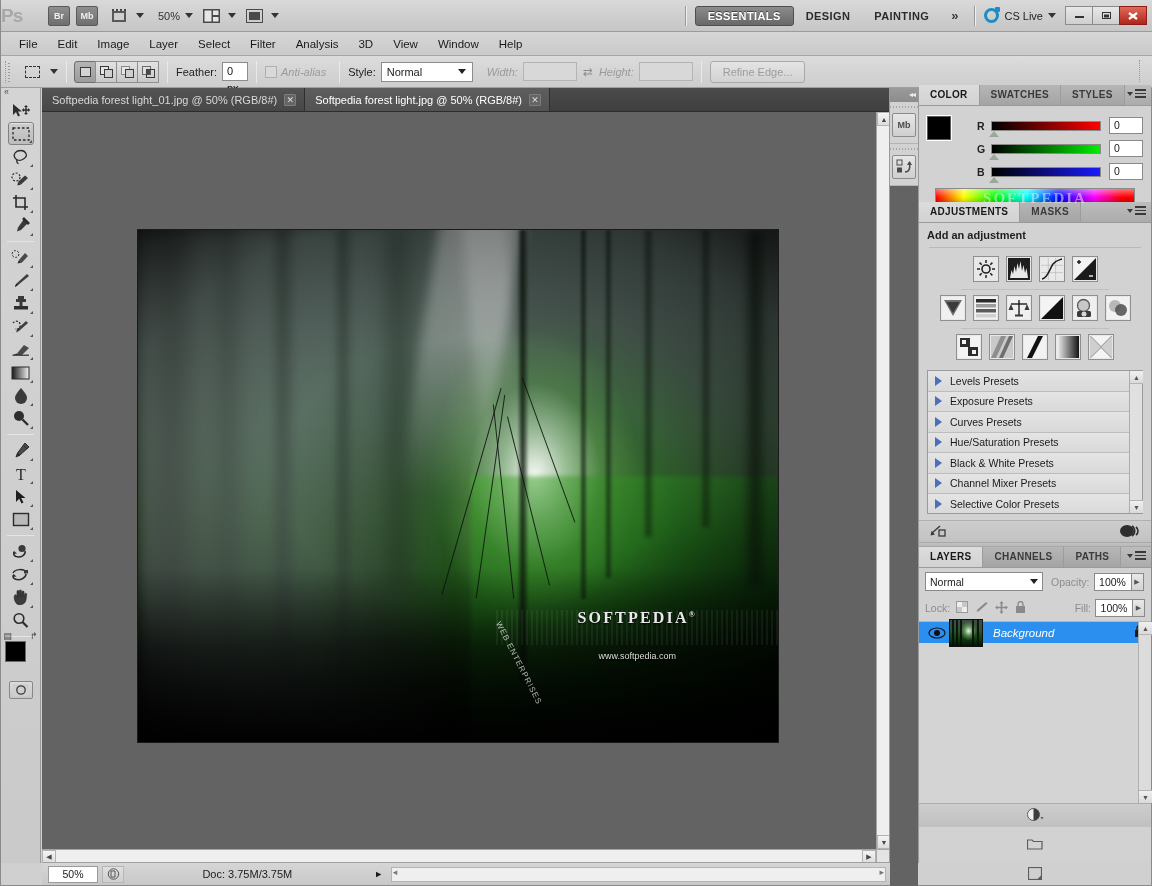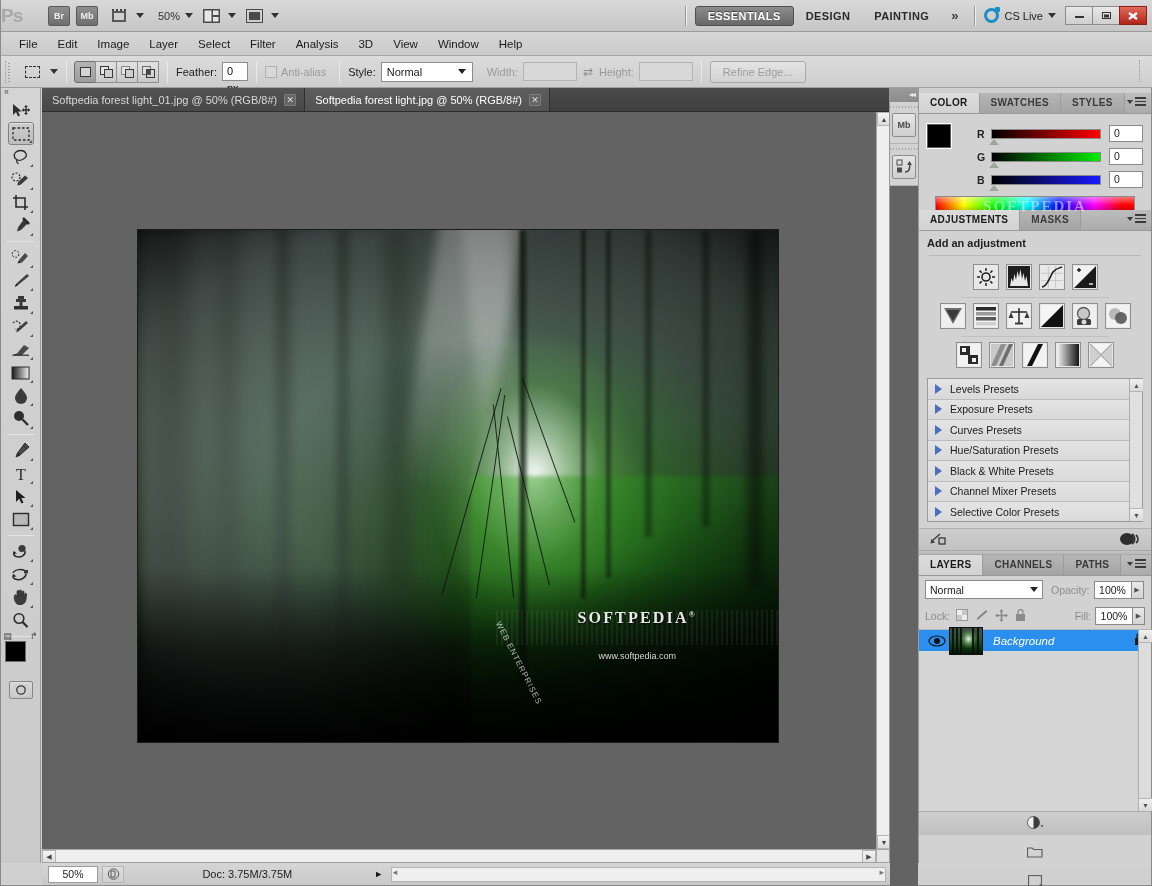--- a/index.html
+++ b/index.html
@@ -85,21 +85,21 @@
   .opt-sep { width:1px;height:22px;background:#aaa;margin:0 8px; border-right:1px solid #e9e9e9;}
   .selmode-group { display:flex; }
   .selmode {
     width:22px;height:22px;border:1px solid #8f8f8f;margin-left:-1px;
     background:linear-gradient(to bottom,#e2e2e2,#c9c9c9);
     display:flex;align-items:center;justify-content:center;
   }
   .selmode.active { background:linear-gradient(to bottom,#b4b4b4,#9c9c9c); border-color:#6e6e6e;
                     border-radius:3px 0 0 3px;}
   .opt-label { font-size:11px; color:#202020; margin-right:5px; }
-  .opt-label.dim { color:#9a9a9a; }
+  .opt-label.dim { color:#9a9a9a;font-style:italic; }
   .opt-input {
     height:19px; border:1px solid #8c8c8c; background:#fff; font-size:11px;
     padding:0 4px; line-height:17px; color:#111;
   }
   .opt-input.dis { background:#d8d8d8; border-color:#b4b4b4; }
   .chk { width:12px;height:12px;border:1px solid #b0b0b0;background:#d9d9d9;margin-right:4px;}
   .opt-select {
     height:20px;border:1px solid #8c8c8c;background:#fff;
     display:flex;align-items:center;padding:0 2px 0 5px;font-size:11px;min-width:86px;
     justify-content:space-between;
@@ -247,21 +247,21 @@
     color:#eee;font-size:8px;text-align:right;padding-right:3px;line-height:13px;letter-spacing:-1px;}
   .dock-group{border-bottom:1px solid #b4b4b4;padding-bottom:4px;background:#d2d2d2;}
   .dock-grip{height:9px;background-image:repeating-linear-gradient(to right,#a6a6a6 0 1px,transparent 1px 3px);
     background-size:3px 2px;background-position:6px 4px;background-repeat:repeat-x;}
   .dock-btn{width:24px;height:24px;margin:2px auto;border:1px solid #8c8c8c;border-radius:2px;
     background:linear-gradient(to bottom,#e6e6e6,#cfcfcf);display:flex;align-items:center;justify-content:center;
     font-size:9px;font-weight:bold;color:#4a4a4a;}
   .dock-rest{height:100%;background:#636363;}
 
   
-  .panels{position:absolute;right:0;top:93px;width:232px;height:775px;background:#d2d2d2;}
+  .panels{position:absolute;right:0;top:85px;width:232px;height:775px;background:#d2d2d2;}
   .panel-tabs{
     height:21px;background:linear-gradient(to bottom,#bdbdbd,#ababab);
     display:flex;align-items:flex-end;border-bottom:1px solid #9a9a9a;position:relative;
   }
   .ptab{height:20px;padding:0 11px;font-size:10px;font-weight:bold;letter-spacing:.3px;
      color:#3a3a3a;line-height:20px;border-right:1px solid #9c9c9c;
      background:linear-gradient(to bottom,#b6b6b6,#a4a4a4);}
   .ptab.active{background:linear-gradient(to bottom,#dcdcdc,#d2d2d2);color:#191919;}
   .pmenu{position:absolute;right:5px;top:4px;display:flex;align-items:center;}
   .pmenu .tri{width:0;height:0;border-left:3.5px solid transparent;border-right:3.5px solid transparent;

